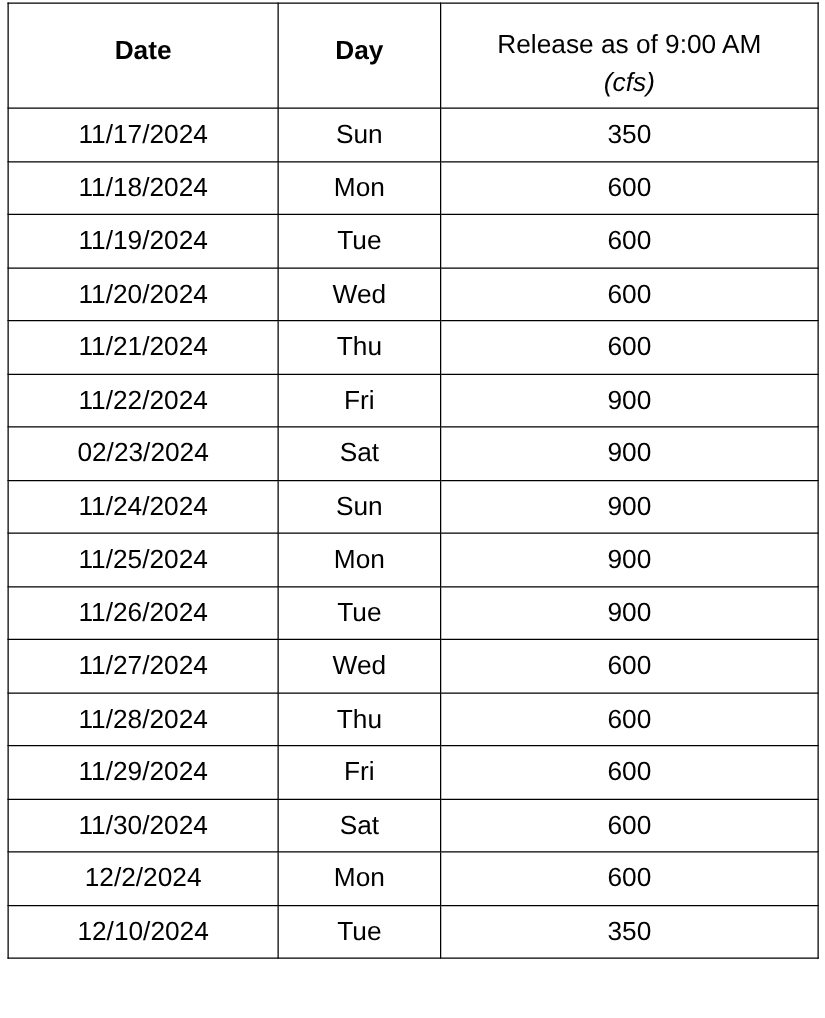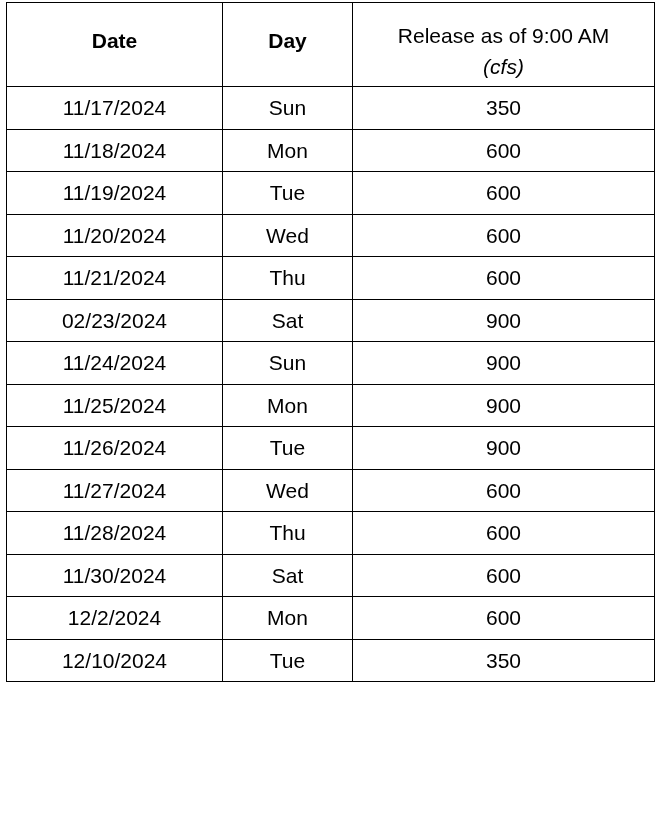--- a/index.html
+++ b/index.html
@@ -127,20 +127,25 @@
         <td>11/20/2024</td>
         <td>Wed</td>
         <td>600</td>
       </tr>
       <tr>
         <td>11/21/2024</td>
         <td>Thu</td>
         <td>600</td>
       </tr>
       <tr>
+        <td>11/22/2024</td>
+        <td>Fri</td>
+        <td>900</td>
+      </tr>
+      <tr>
         <td>02/23/2024</td>
         <td>Sat</td>
         <td>900</td>
       </tr>
       <tr>
         <td>11/24/2024</td>
         <td>Sun</td>
         <td>900</td>
       </tr>
       <tr>
@@ -157,20 +162,25 @@
         <td>11/27/2024</td>
         <td>Wed</td>
         <td>600</td>
       </tr>
       <tr>
         <td>11/28/2024</td>
         <td>Thu</td>
         <td>600</td>
       </tr>
       <tr>
+        <td>11/29/2024</td>
+        <td>Fri</td>
+        <td>600</td>
+      </tr>
+      <tr>
         <td>11/30/2024</td>
         <td>Sat</td>
         <td>600</td>
       </tr>
       <tr>
         <td>12/2/2024</td>
         <td>Mon</td>
         <td>600</td>
       </tr>
       <tr>

